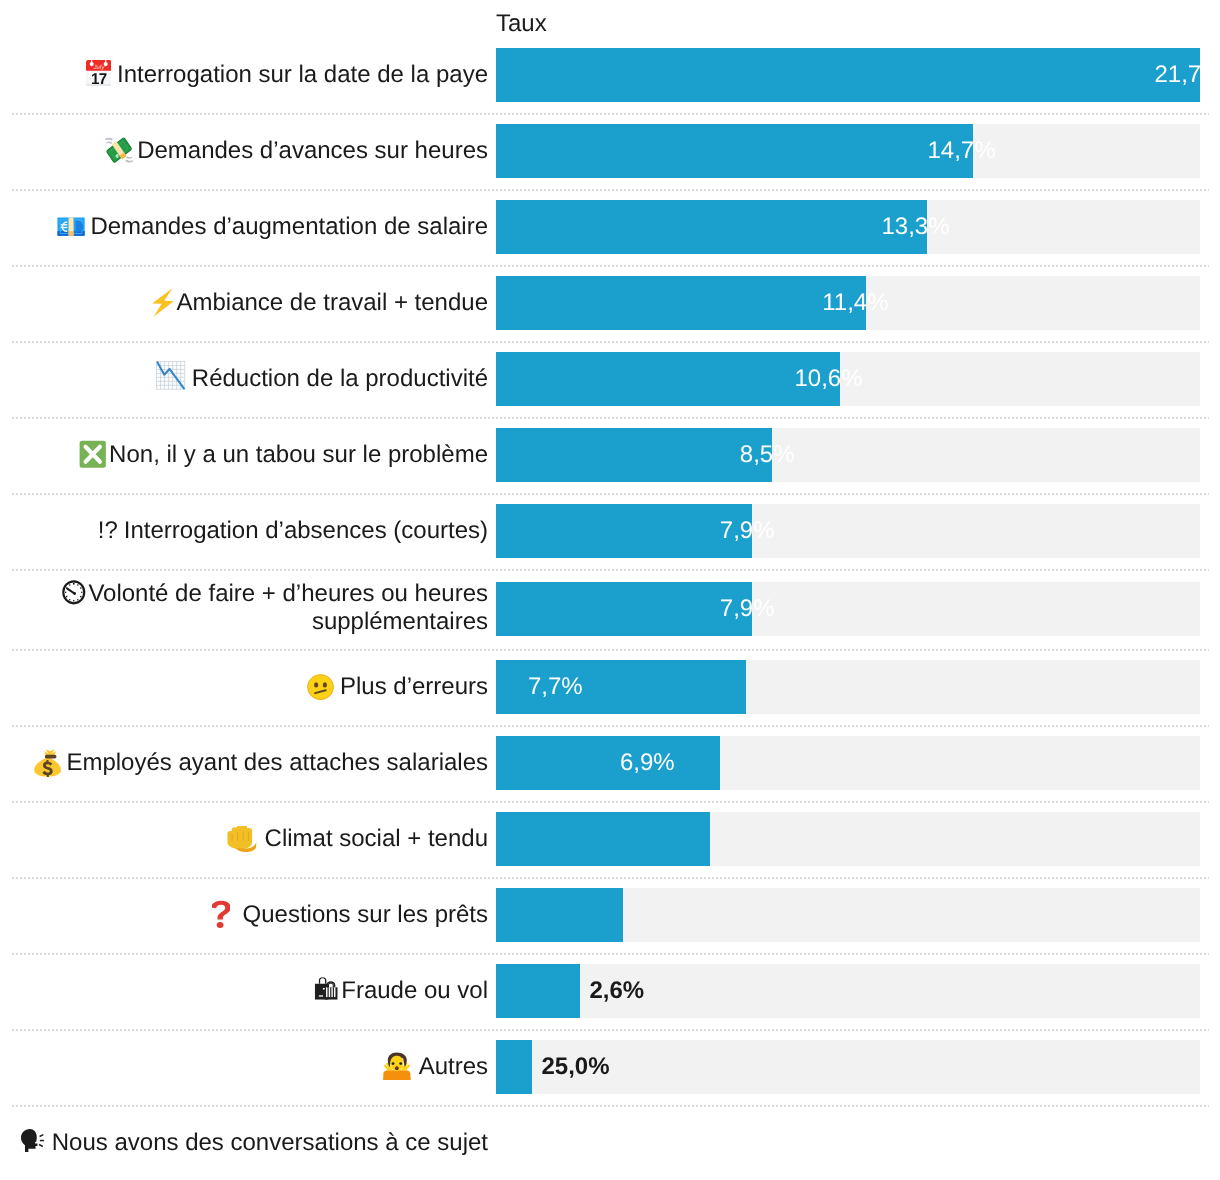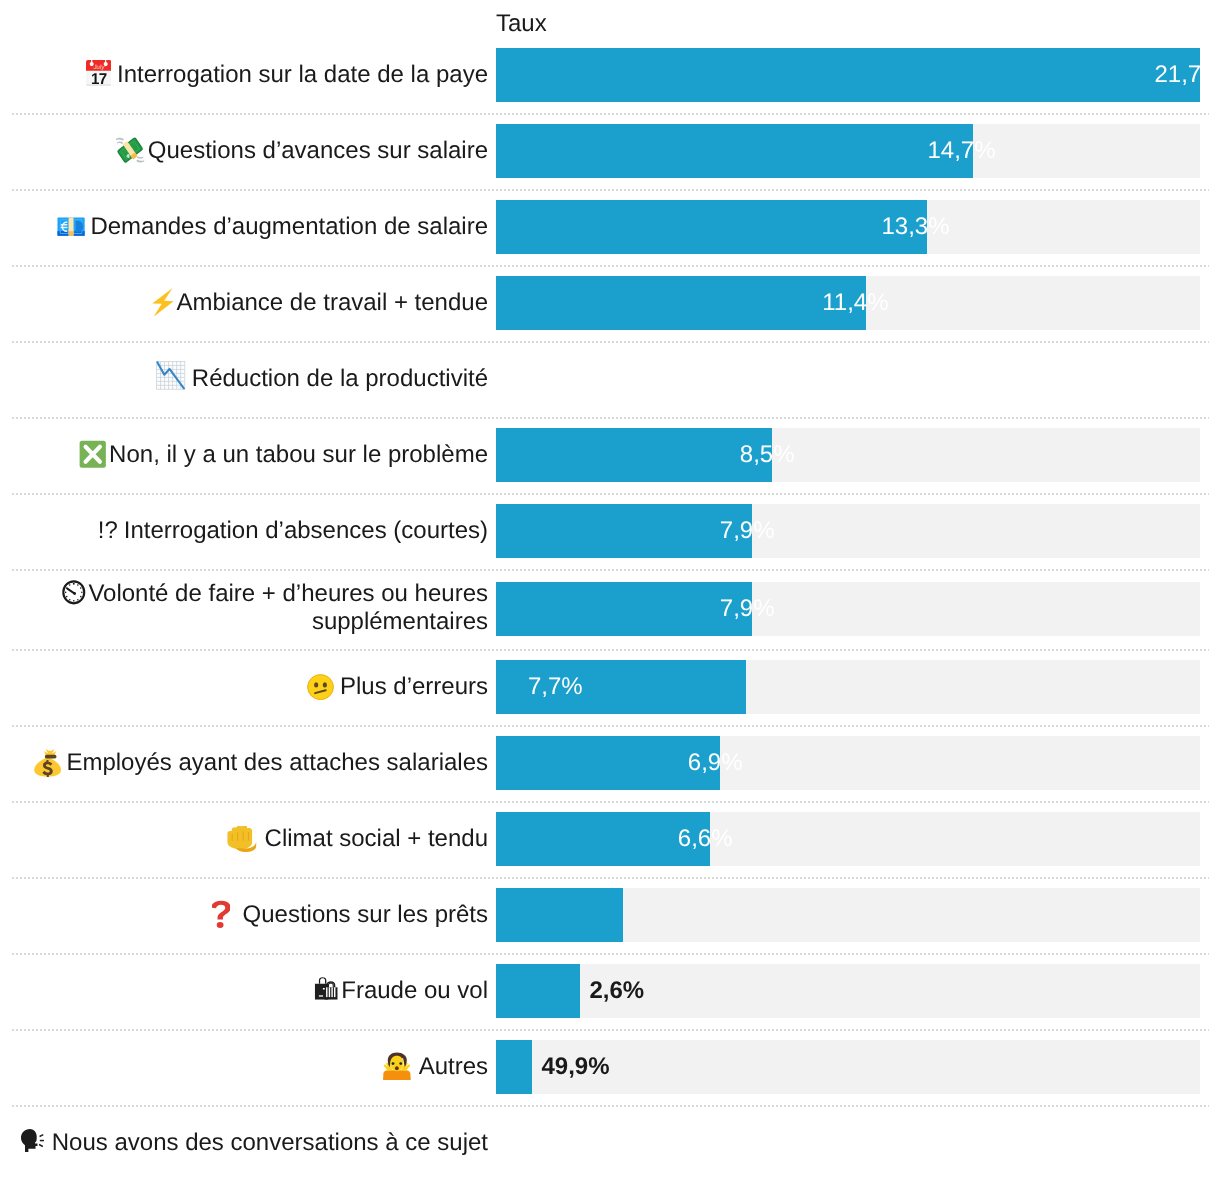--- a/index.html
+++ b/index.html
@@ -63,21 +63,21 @@
               </g>
               <g transform="rotate(-36 18 17)">
                 <rect x="5" y="9" width="26" height="16" rx="1.8" fill="#259b46"></rect>
                 <rect x="5" y="9" width="26" height="16" rx="1.8" fill="none" stroke="#1a8139" stroke-width="1.3"></rect>
                 <rect x="8.4" y="11.6" width="19.2" height="10.8" rx="1.4" fill="none" stroke="#35ac58" stroke-width="1"></rect>
                 <circle cx="18" cy="17" r="4.4" fill="#2ba44e"></circle>
                 <path d="M10 20.8c1.6-2.4 3.6-2.4 4.8-.6L11.9 24z" fill="#cdefd7" opacity=".9"></path>
                 <rect x="14.8" y="6.6" width="6.4" height="21" fill="#fbe4a8"></rect>
                 <rect x="14.8" y="22.6" width="6.4" height="5" fill="#f8b94c"></rect>
               </g>
-            </svg></span><span class="txt">Questions d’avances sur salaire</span></div>
+            </svg></span><span class="txt">Demandes d’avances sur heures</span></div>
         <div class="track">
           <div class="bar" style="width:477px"></div>
           <div class="val inside" style="left:0;width:467.5px;text-align:right">14,7%</div>
         </div>
       </div>
       <div class="rule" style="top:189px"></div>
       <div class="rowwrap" style="position:absolute;left:0;top:200px;width:1220px;height:54px">
         <div class="label" style="top:12px;line-height:30px"><span class="emo" style="width:28.13px;margin-right:5.55px"><svg viewBox="0 0 36 24" width="28.13" height="19.27" style="top:-16.85px" preserveAspectRatio="none">
               <rect x="0.6" y="0.6" width="34.8" height="22.8" rx=".8" fill="#1ea2f5"></rect>
               <rect x="0.6" y="17.6" width="34.8" height="5.8" fill="#0d63d4"></rect>
@@ -108,20 +108,24 @@
       <div class="rowwrap" style="position:absolute;left:0;top:352px;width:1220px;height:54px">
         <div class="label" style="top:12px;line-height:30px"><span class="emo" style="width:29.32px;margin-right:6.14px"><svg viewBox="0 0 36 34" width="29.32" height="28.73" style="top:-24.73px" preserveAspectRatio="none">
               <rect x="0.6" y="0.6" width="34.8" height="32.8" fill="#fbfcfd"></rect>
               <g stroke="#c6ced5" stroke-width="0.85">
                 <path d="M5.55 .6v32.8M10.5 .6v32.8M15.45 .6v32.8M20.4 .6v32.8M25.35 .6v32.8M30.3 .6v32.8"></path>
                 <path d="M.6 5.3h34.8M.6 10h34.8M.6 14.7h34.8M.6 19.4h34.8M.6 24.1h34.8M.6 28.8h34.8"></path>
               </g>
               <rect x="0.6" y="0.6" width="34.8" height="32.8" fill="none" stroke="#c6ced5" stroke-width="0.85"></rect>
               <path d="M1.8 1.6 10.2 16.2 16.6 9.4 34.2 32.5" fill="none" stroke="#3387c9" stroke-width="2.5" stroke-linejoin="round" stroke-linecap="round"></path>
             </svg></span><span class="txt">Réduction de la productivité</span></div>
+        <div class="track">
+          <div class="bar" style="width:344px"></div>
+          <div class="val inside" style="left:0;width:334.5px;text-align:right">10,6%</div>
+        </div>
       </div>
       <div class="rule" style="top:417px"></div>
       <div class="rowwrap" style="position:absolute;left:0;top:428px;width:1220px;height:54px">
         <div class="label" style="top:12px;line-height:30px"><span class="emo" style="width:27.48px;margin-right:2.53px"><svg viewBox="0 0 36 36" width="27.48" height="28.48" style="top:-22.060000000000002px" preserveAspectRatio="none">
               <rect x="0.8" y="0.8" width="34.4" height="34.4" rx="3.2" fill="#77b255"></rect>
               <path d="M8.6 8.6 27.4 27.4M27.4 8.6 8.6 27.4" stroke="#fff" stroke-width="5.4" stroke-linecap="round"></path>
             </svg></span><span class="txt">Non, il y a un tabou sur le problème</span></div>
         <div class="track">
           <div class="bar" style="width:276px"></div>
           <div class="val inside" style="left:0;width:266.5px;text-align:right">8,5%</div>
@@ -179,35 +183,34 @@
       <div class="rule" style="top:725px"></div>
       <div class="rowwrap" style="position:absolute;left:0;top:736px;width:1220px;height:54px">
         <div class="label" style="top:12px;line-height:30px"><span class="emo" style="width:30px;margin-right:4.9px"><svg viewBox="0 0 36 36" width="30" height="30.16" style="top:-23.48px" preserveAspectRatio="none">
               <path fill="#fdc82f" d="M17.5 12.4C11.3 14.9 2.6 21.2 2.6 27.4c0 5.4 6.8 8 16.1 8s16.1-2.6 16.1-8c0-6.2-8.2-12.6-14.3-15z"></path>
               <path fill="#fdc82f" d="M16.6 2.4c.7 2.3 1.7 4 2.9 5.1-1.6-.3-3.2-1.2-4.6-2.6.2 2.4 1 4.4 2.3 6h9.1c1.3-1.6 2.1-3.6 2.3-6-1.4 1.4-3 2.3-4.6 2.6 1.2-1.1 2.2-2.8 2.9-5.1-1.6 1.4-3.5 2.2-5.2 2.2s-3.5-.8-5.1-2.2z"></path>
               <rect x="15.4" y="9.4" width="14" height="4.2" rx="2.1" fill="#5c4426"></rect>
               <path fill="#5c4426" d="M19.8 15.6v1.9c2 .3 3.6 1.2 4.7 2.6l-2.6 2.3c-.9-1.1-2-1.7-3.2-1.7-1.2 0-2 .5-2 1.4 0 .9.8 1.2 2.9 1.8 3.2.9 5.3 2 5.3 5 0 2.6-1.8 4.4-4.7 4.8v2h-2.4v-2c-2.4-.4-4.2-1.5-5.4-3.1l2.7-2.3c1 1.4 2.3 2.1 3.9 2.1 1.5 0 2.3-.6 2.3-1.5 0-1-.9-1.4-3.1-2-3-.9-5-1.9-5-5 0-2.5 1.6-4.2 4.2-4.7v-1.6z"></path>
             </svg></span><span class="txt">Employés ayant des attaches salariales</span></div>
         <div class="track">
           <div class="bar" style="width:224px"></div>
-          <div class="val inside" style="left:0;width:214.5px;text-align:right">6,9%</div>
+          <div class="val inside" style="left:12px;width:214.5px;text-align:center">6,9%</div>
         </div>
       </div>
       <div class="rule" style="top:801px"></div>
       <div class="rowwrap" style="position:absolute;left:0;top:812px;width:1220px;height:54px">
         <div class="label" style="top:12px;line-height:30px"><span class="emo" style="width:31.88px;margin-right:6.28px"><svg viewBox="0 0 36 34" width="31.88" height="27.46" style="top:-20.16px" preserveAspectRatio="none">
               <path fill="#f3bf26" d="M1.6 9.2c0-1.9 1.2-3 2.9-3h2V4.6c0-1.9 1.2-3.1 2.9-3.1.8 0 1.5.3 2 .7.4-1.5 1.6-2.5 3.2-2.5 1 0 1.9.4 2.5 1 .6-1.2 1.8-1.9 3.3-1.9 2 0 3.5 1.4 3.5 3.4v.9c.6-.4 1.3-.6 2.1-.6 2 0 3.5 1.4 3.5 3.4v13.8c0 5.6-5.6 9-13.4 9S1.6 25.5 1.6 20.2z"></path>
               <path fill="#eda414" d="M11.2 27.4c1.7 3.1 5.5 4.9 10.9 4.9 7.3 0 12-3 12-7.1v-6.4c0 5.6-5.6 9-13.4 9z"></path>
               <g stroke="#dda616" stroke-width="1.1" stroke-linecap="round" fill="none">
                 <path d="M6.9 10.3v7.5M13.1 8.4v9.4M19.4 7.4v10.4M25.3 8.2v9.6"></path>
               </g>
             </svg></span><span class="txt">Climat social + tendu</span></div>
         <div class="track">
           <div class="bar" style="width:214px"></div>
-          <div class="val inside" style="left:0;width:204.5px;text-align:right">6,6%</div>
         </div>
       </div>
       <div class="rule" style="top:877px"></div>
       <div class="rowwrap" style="position:absolute;left:0;top:888px;width:1220px;height:54px">
         <div class="label" style="top:12px;line-height:30px"><span class="emo" style="width:18.06px;margin-right:12.2px"><svg viewBox="9 0 18 36" width="18.06" height="30.58" style="top:-22.799999999999997px" preserveAspectRatio="none">
               <path fill="#e03a32" d="M18.1 2.2c-5.5 0-9.4 3-10.4 7.8l5.3 1c.5-2.6 2.4-4.1 5-4.1 2.5 0 4.2 1.4 4.2 3.5 0 1.6-.8 2.7-2.8 4.3l-1.5 1.2c-2.5 2-3.4 3.6-3.4 6.4v1.7h5.4v-1.3c0-1.9.5-2.9 2.5-4.4l1.5-1.2c2.6-2 3.8-4 3.8-6.9 0-4.8-3.8-8-9.6-8z"></path>
               <circle cx="17.1" cy="30.6" r="3.4" fill="#e03a32"></circle>
             </svg></span><span class="txt">Questions sur les prêts</span></div>
         <div class="track">
           <div class="bar" style="width:127px"></div>
@@ -244,21 +247,21 @@
               <path fill="#fcd116" d="M8.6 24.5 4.3 18.9c-.6-.8-.4-1.6.2-2 .6-.4 1.4-.2 1.9.5l2.5 3.2-2.1-4.1c-.4-.8-.1-1.6.5-1.9.7-.4 1.5 0 1.9.7l2.9 4.8 1.3 3.5zM27.4 24.5l4.3-5.6c.6-.8.4-1.6-.2-2-.6-.4-1.4-.2-1.9.5l-2.5 3.2 2.1-4.1c.4-.8.1-1.6-.5-1.9-.7-.4-1.5 0-1.9.7l-2.9 4.8-1.3 3.5z"></path>
               <path fill="#4b332a" d="M18 1.8c-5.9 0-9.7 4-9.7 9.5 0 3.8 1 6.9 2.2 8.5l1.2-7.2c3.9-.2 10.2-1.6 12.9-4.1l1.8 11.1c1.1-1.6 2.2-4.6 2.2-8.4 0-5.5-4.4-9.4-10.6-9.4z"></path>
               <path fill="#fcd116" d="M25 14.6c0-5.6-3.1-8.9-7-8.9s-7 3.3-7 8.9 3.1 10.4 7 10.4 7-4.8 7-10.4z"></path>
               <ellipse cx="13.9" cy="15.5" rx="1.5" ry="1.8" fill="#1a2632"></ellipse>
               <ellipse cx="22.1" cy="15.5" rx="1.5" ry="1.8" fill="#1a2632"></ellipse>
               <ellipse cx="18" cy="21.2" rx="2" ry="2.5" fill="#66301f"></ellipse>
               <path fill="#f4900c" d="M16.2 24.2h3.6v3.3h-3.6z" opacity=".0"></path>
             </svg></span><span class="txt">Autres</span></div>
         <div class="track">
           <div class="bar" style="width:36px"></div>
-          <div class="val outside" style="left:45.5px">49,9%</div>
+          <div class="val outside" style="left:45.5px">25,0%</div>
         </div>
       </div>
       <div class="rule" style="top:1105px"></div>
       <div class="rowwrap" style="position:absolute;left:0;top:1116px;width:1220px;height:54px">
         <div class="label" style="top:12px;line-height:30px"><span class="emo" style="width:24.98px;margin-right:6.3px"><svg viewBox="0 0 36 33" width="24.98" height="24.96" style="top:-22.060000000000002px" preserveAspectRatio="none">
               <path fill="#1c1c1c" d="M14.2 1.4C7.2 1.4 1.4 6.3 1.4 13c0 4.1 2.3 7.8 5.8 9.9v8.7h4.9v-4.1h10.3v-3.6h2.8v-3.4h-3.3c-.5-.8-.4-1.4.1-1.8l1.6-1.2C26.1 6.8 20.7 1.4 14.2 1.4z"></path>
               <g fill="#1c1c1c">
                 <path d="M27.8 10.4l5.4-2.6.8 1.8-5.4 2.6z"></path>
                 <path d="M28.6 15.6h5.9v2h-5.9z"></path>
                 <path d="M27.9 20.9l5.4 2.6-.8 1.8-5.4-2.6z"></path>

